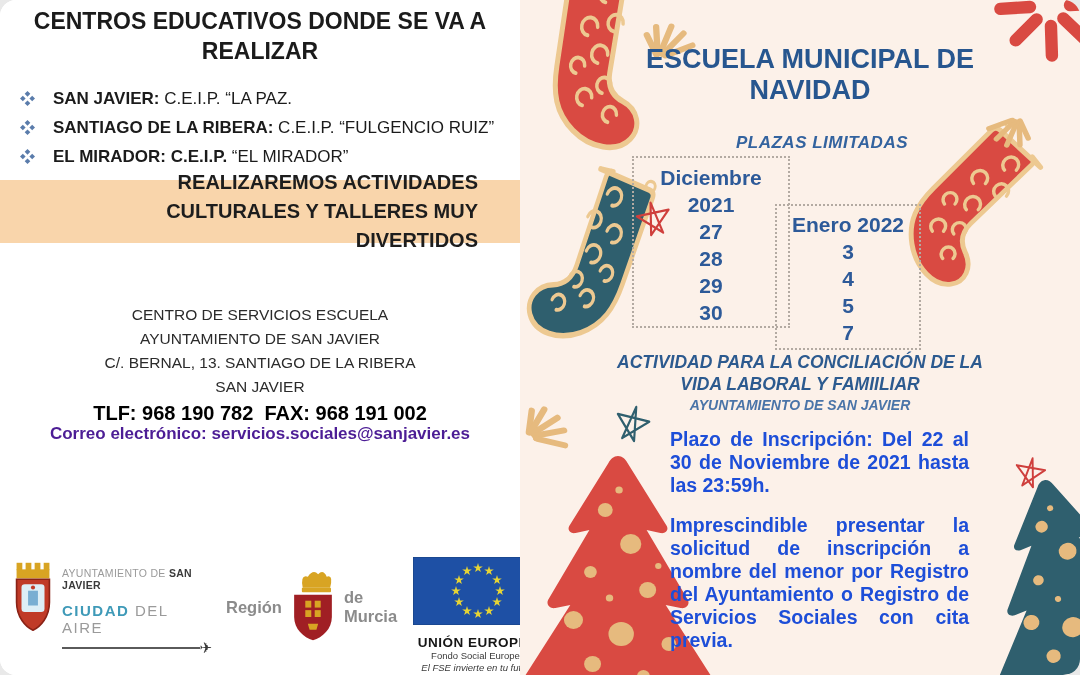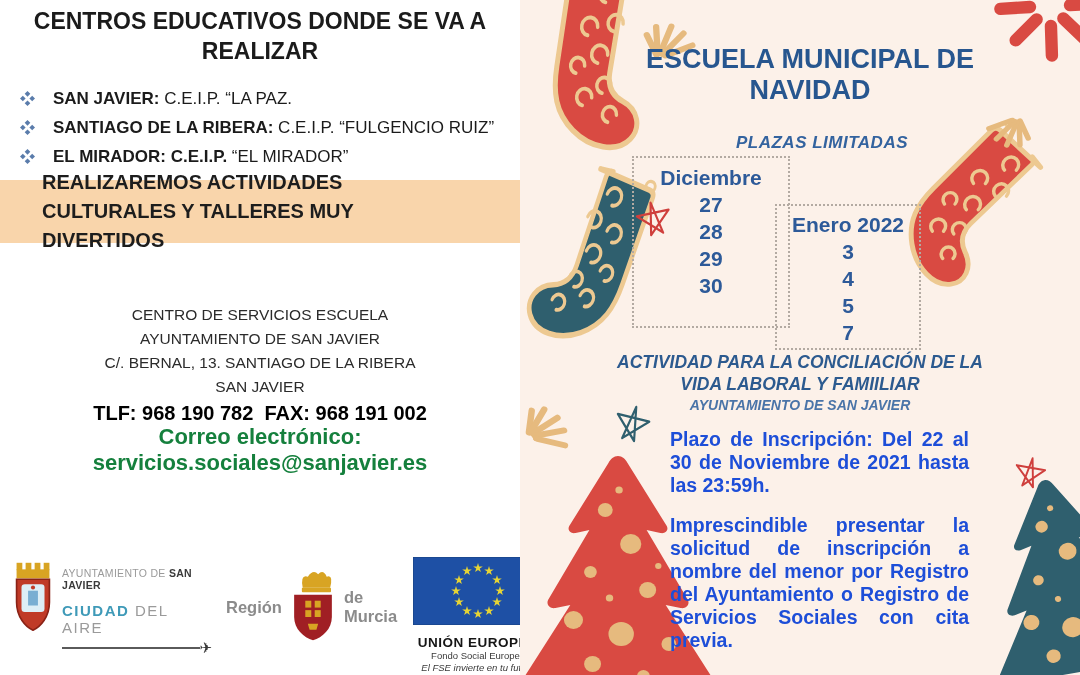--- a/index.html
+++ b/index.html
@@ -1,35 +1,35 @@
 <!DOCTYPE html>
 <html><head>
 <meta charset="utf-8">
 <style>
   html,body{margin:0;padding:0;background:#e9e9e9;}
   .canvas{position:relative;width:1080px;height:675px;overflow:hidden;background:#fff;
-          font-family:"Liberation Sans", sans-serif;}
+          font-family:"Liberation Sans", sans-serif;border-radius:16px;}
   
   .left{position:absolute;left:0;top:0;width:520px;height:675px;background:#ffffff;}
   .lp-title{position:absolute;left:30px;right:30px;top:6px;margin:0;text-align:center;
             font-size:23px;font-weight:700;color:#1b1b1b;line-height:30px;}
   .bullets{position:absolute;left:20px;top:84px;margin:0;padding:0;list-style:none;}
   .bullets li{font-size:17px;line-height:29px;color:#1b1b1b;}
   .diamond{display:inline-block;width:15px;height:15px;margin-right:18px;vertical-align:-2px;}
   .b-label{font-weight:700;}
   .banner{position:absolute;left:0;right:0;top:180px;height:63px;background:#f9d5ab;
-          display:flex;align-items:center;justify-content:center;text-align:left;
+          display:flex;align-items:center;justify-content:center;text-align:right;
           font-weight:700;font-size:20px;line-height:29px;color:#1d1d1d;
           padding:12px 42px;box-sizing:border-box;}
   .address{position:absolute;left:0;right:0;top:303px;text-align:center;
            font-size:15.5px;line-height:24px;color:#2b2b2b;}
   .phone{position:absolute;left:0;right:0;top:402px;text-align:center;
          font-weight:700;font-size:20px;color:#000;white-space:pre-wrap;}
   .email{position:absolute;left:0;right:0;top:424px;text-align:center;
-         font-weight:700;font-size:22px;color:#15803d;}
+         font-weight:700;font-size:17px;color:#4c1d95;}
   .logos{position:absolute;left:10px;top:552px;display:flex;align-items:flex-start;}
   .logo-sj{display:flex;align-items:flex-start;}
   .sj-text{margin-left:6px;padding-top:15px;}
   .sj-l1{font-size:10.5px;color:#9a9a9a;letter-spacing:.3px;}
   .sj-l1 .dark{color:#3a3a3a;font-weight:700;}
   .sj-l2{font-size:15px;letter-spacing:1.5px;margin-top:11px;}
   .sj-l2 .teal{color:#3f9ab8;font-weight:700;}
   .sj-l2 .gray{color:#9a9a9a;}
   .sj-plane{display:flex;align-items:center;width:150px;margin-top:3px;}
   .plane-line{flex:1;height:2px;background:#5a5a5a;}
@@ -350,20 +350,21 @@
             <path d="M51,51 L29,29"></path>
           </g>
         </svg>
     </span>
 
     <h2 class="rp-title">ESCUELA MUNICIPAL DE NAVIDAD</h2>
     <div class="rp-sub">PLAZAS LIMITADAS</div>
 
     <div class="box box-dec">
       <div>Diciembre</div>
+      <div>2021</div>
       <div>27</div>
       <div>28</div>
       <div>29</div>
       <div>30</div>
     </div>
 
     <div class="box box-jan">
       <div>Enero 2022</div>
       <div>3</div>
       <div>4</div>

